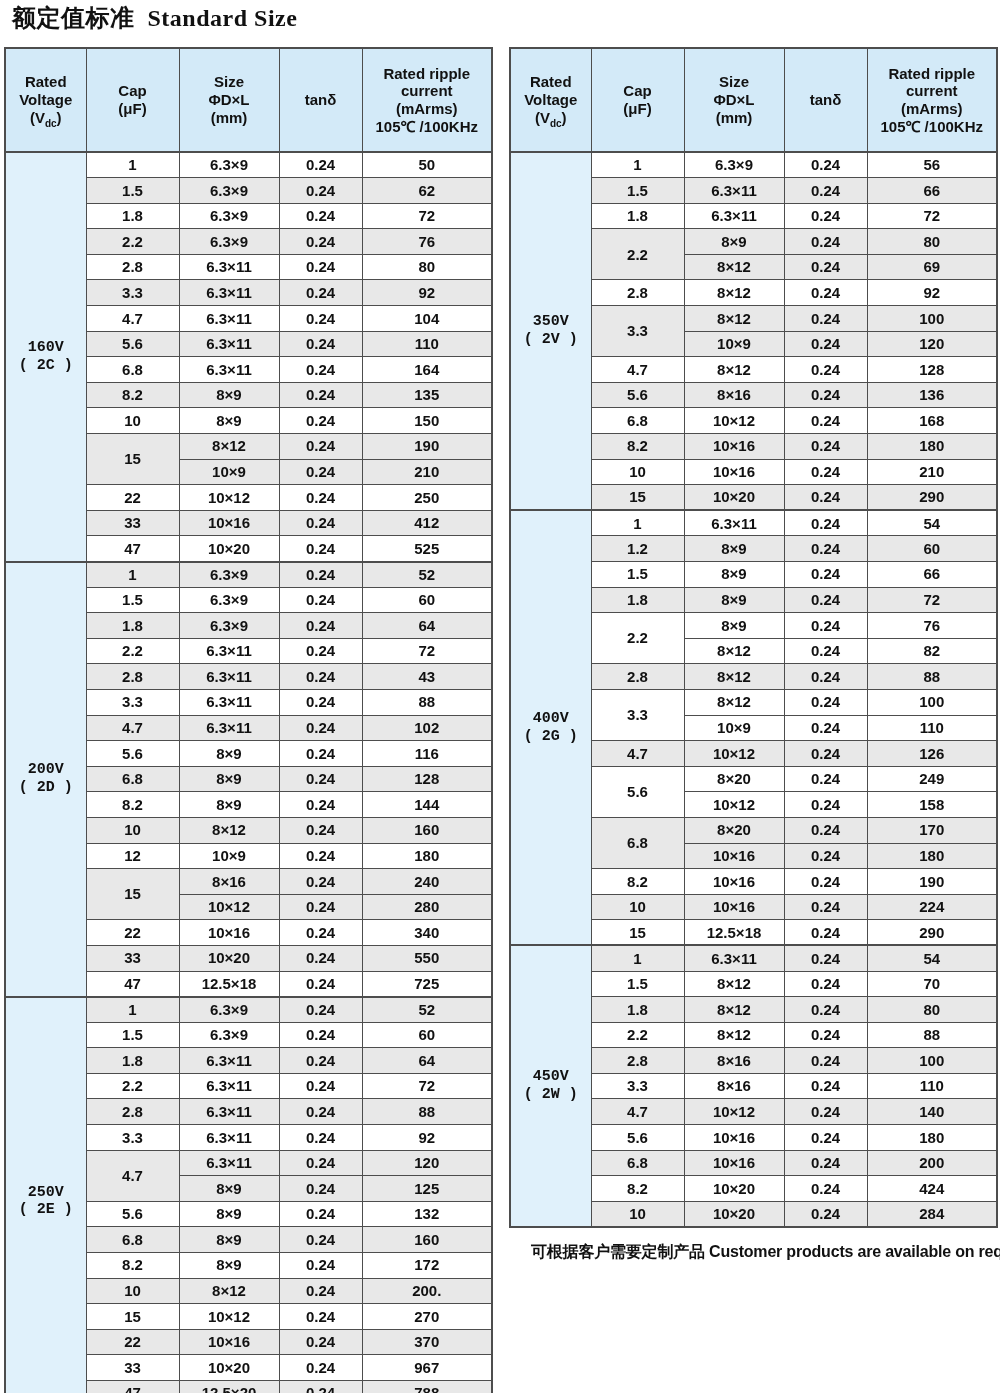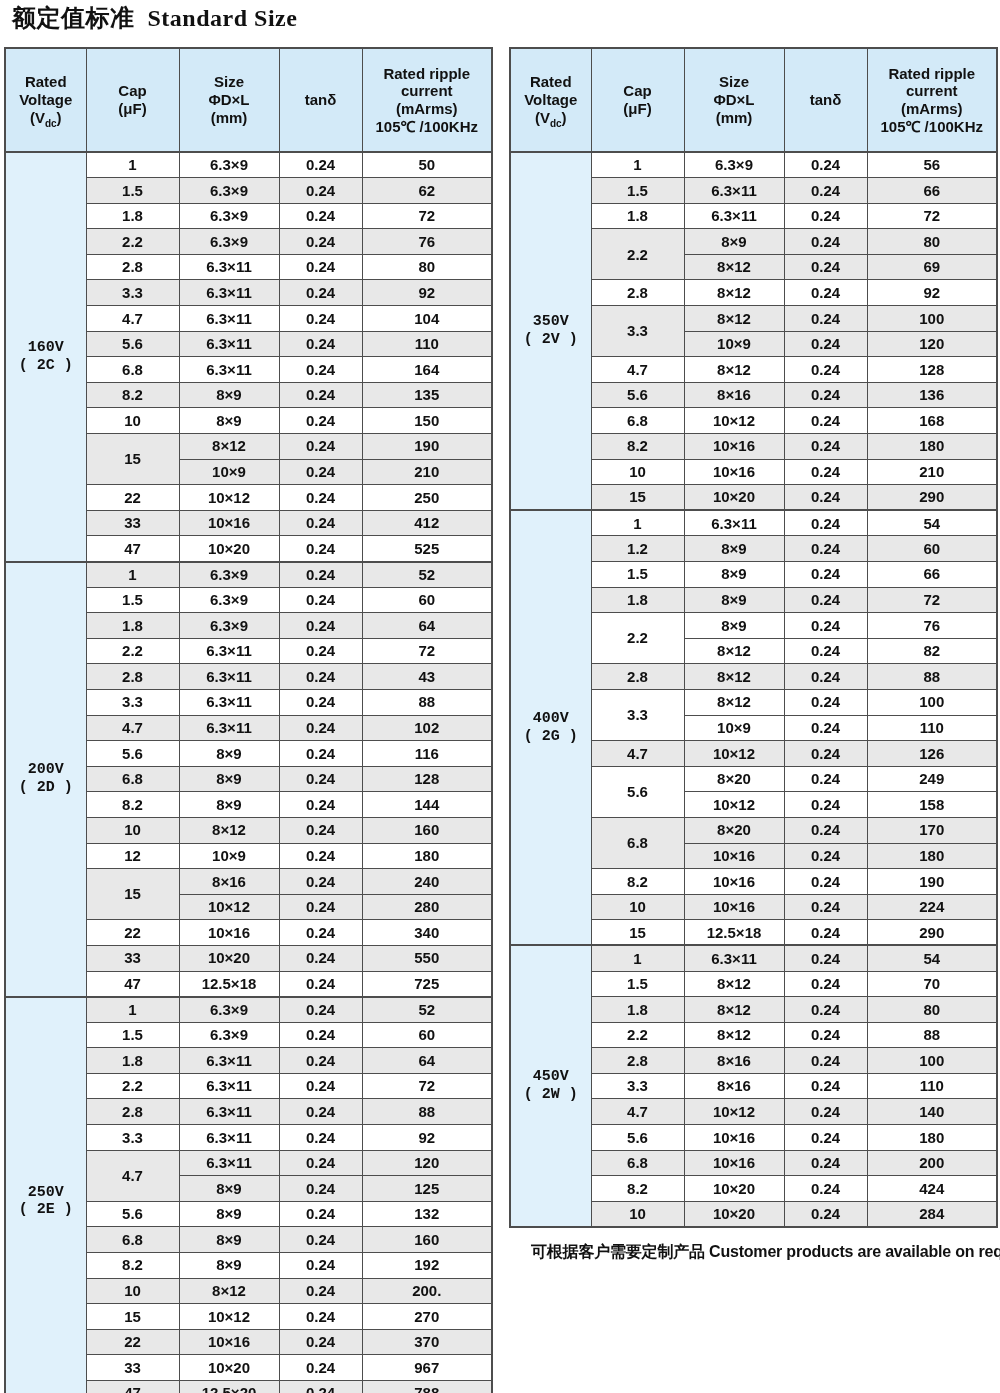--- a/index.html
+++ b/index.html
@@ -349,21 +349,21 @@
       <tr>
         <td rowspan="1" class="alt">6.8</td>
         <td class="alt">8×9</td>
         <td class="alt">0.24</td>
         <td class="alt">160</td>
       </tr>
       <tr>
         <td rowspan="1" class="plain">8.2</td>
         <td class="plain">8×9</td>
         <td class="plain">0.24</td>
-        <td class="plain">192</td>
+        <td class="plain">172</td>
       </tr>
       <tr>
         <td rowspan="1" class="alt">10</td>
         <td class="alt">8×12</td>
         <td class="alt">0.24</td>
         <td class="alt">200.</td>
       </tr>
       <tr>
         <td rowspan="1" class="plain">15</td>
         <td class="plain">10×12</td>

